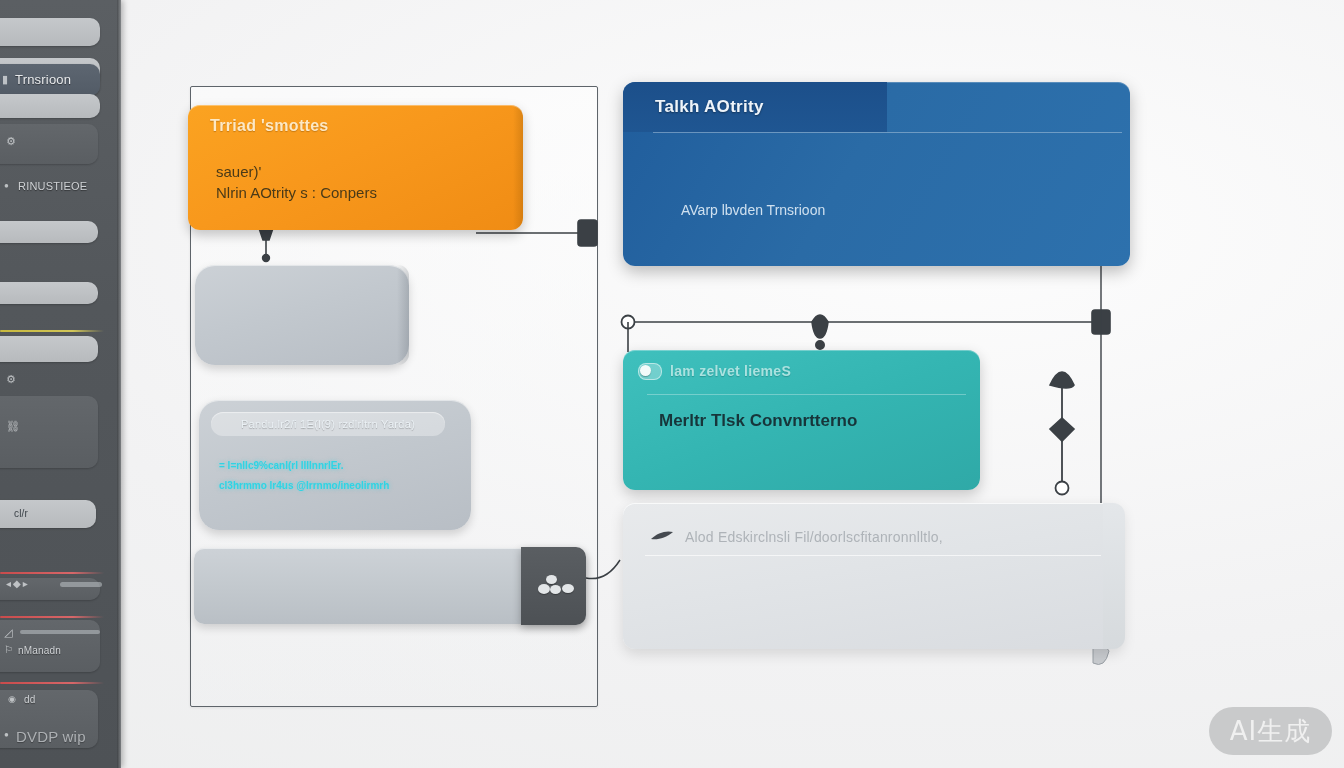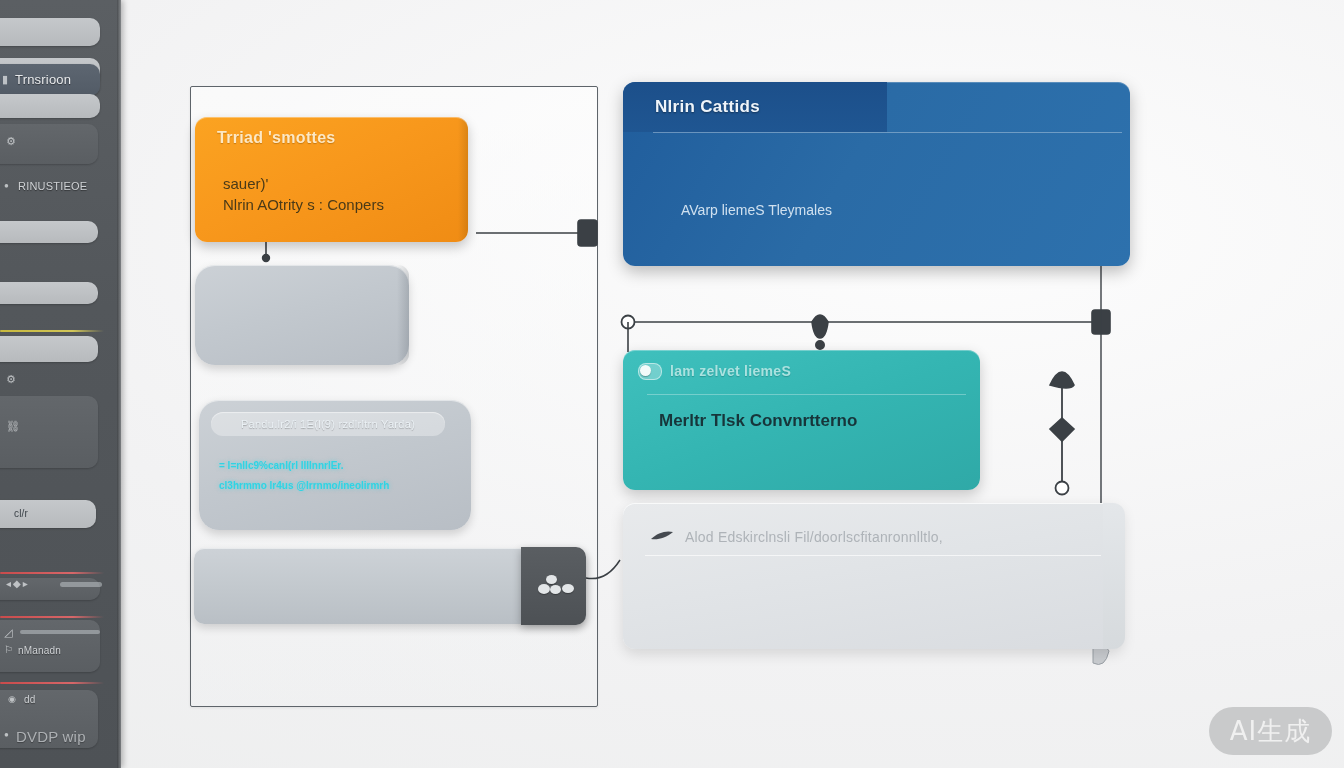--- a/index.html
+++ b/index.html
@@ -75,24 +75,23 @@
   }
   .card .hd .t{
     font-size:16px;font-weight:600;letter-spacing:.3px;
     filter:blur(.45px);white-space:nowrap;
   }
   .card .bd{position:absolute;left:0;right:0;padding:0 28px;box-sizing:border-box;}
   .card .bd .l{font-size:15px;line-height:21px;filter:blur(.4px);white-space:nowrap;}
 
   
   #card-orange{
-    left:195px;top:105px;width:273px;height:125px;
+    left:188px;top:105px;width:335px;height:125px;
     background:linear-gradient(155deg,#fba321 0%,#f8981c 45%,#f08c14 100%);
     box-shadow:0 5px 12px rgba(0,0,0,.22), inset 0 1px 0 rgba(255,255,255,.35);
-    margin-top:12px;
   }
   #card-orange .hd{height:42px;}
   #card-orange .hd .t{color:#fde8c4;text-shadow:0 1px 1px rgba(140,80,0,.45);}
   #card-orange .bd{top:56px;}
   #card-orange .bd .l{color:#4a3a18;}
   #card-orange:after{content:"";position:absolute;right:0;top:0;width:10px;height:100%;
     background:linear-gradient(90deg,rgba(0,0,0,0),rgba(120,70,0,.22));}
 
   
   #card-blue{
@@ -287,24 +286,24 @@
     <div class="bd">
       <div class="l">sauer)'</div>
       <div class="l">Nlrin AOtrity s :  Conpers</div>
     </div>
   </div>
 
   <div class="card" id="card-blue">
     <div class="hdbg"></div>
     <div class="hdline"></div>
     <div class="hd">
-      <div class="t">Nlrin Cattids</div>
+      <div class="t">Talkh AOtrity</div>
     </div>
     <div class="bd">
-      <div class="l">AVarp liemeS Tleymales</div>
+      <div class="l">AVarp lbvden Trnsrioon</div>
     </div>
   </div>
 
   <div class="card" id="card-teal">
     <div class="hd">
       <div class="toggle"></div>
       <div class="t">lam zelvet liemeS</div>
     </div>
     <div class="hdline"></div>
     <div class="bd">

